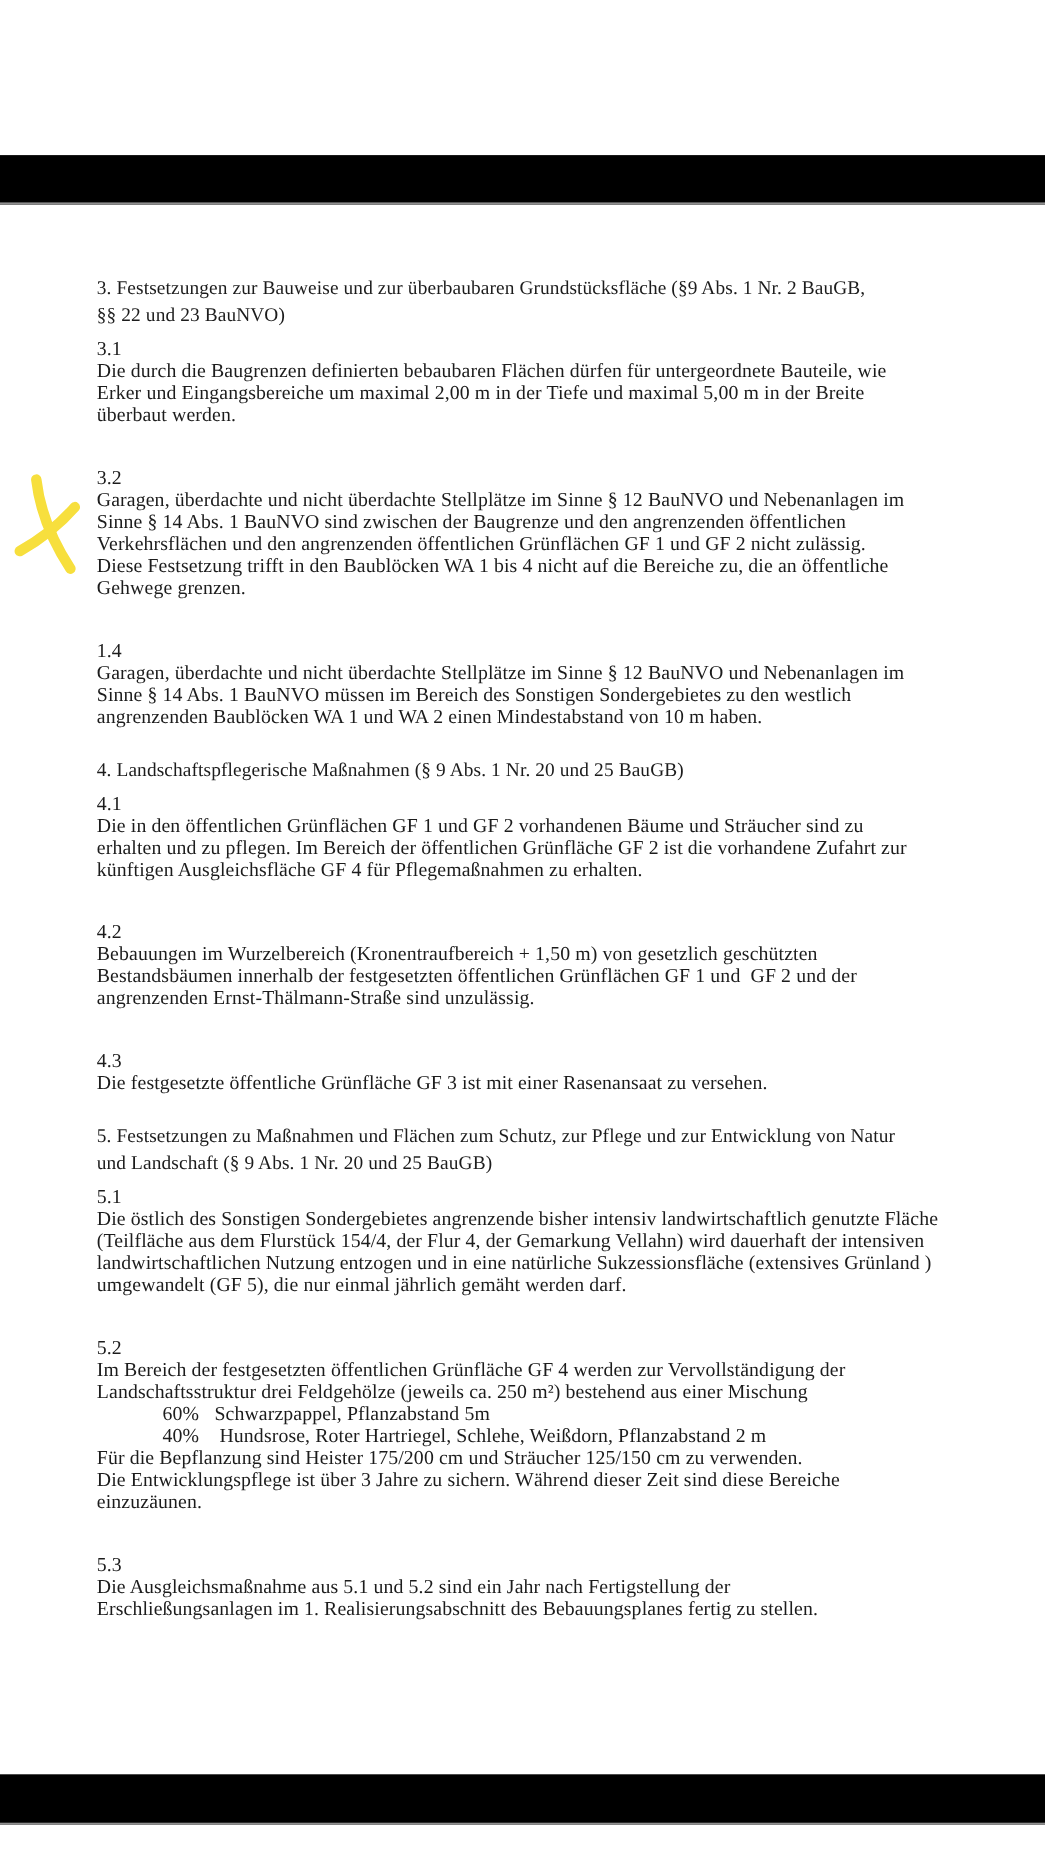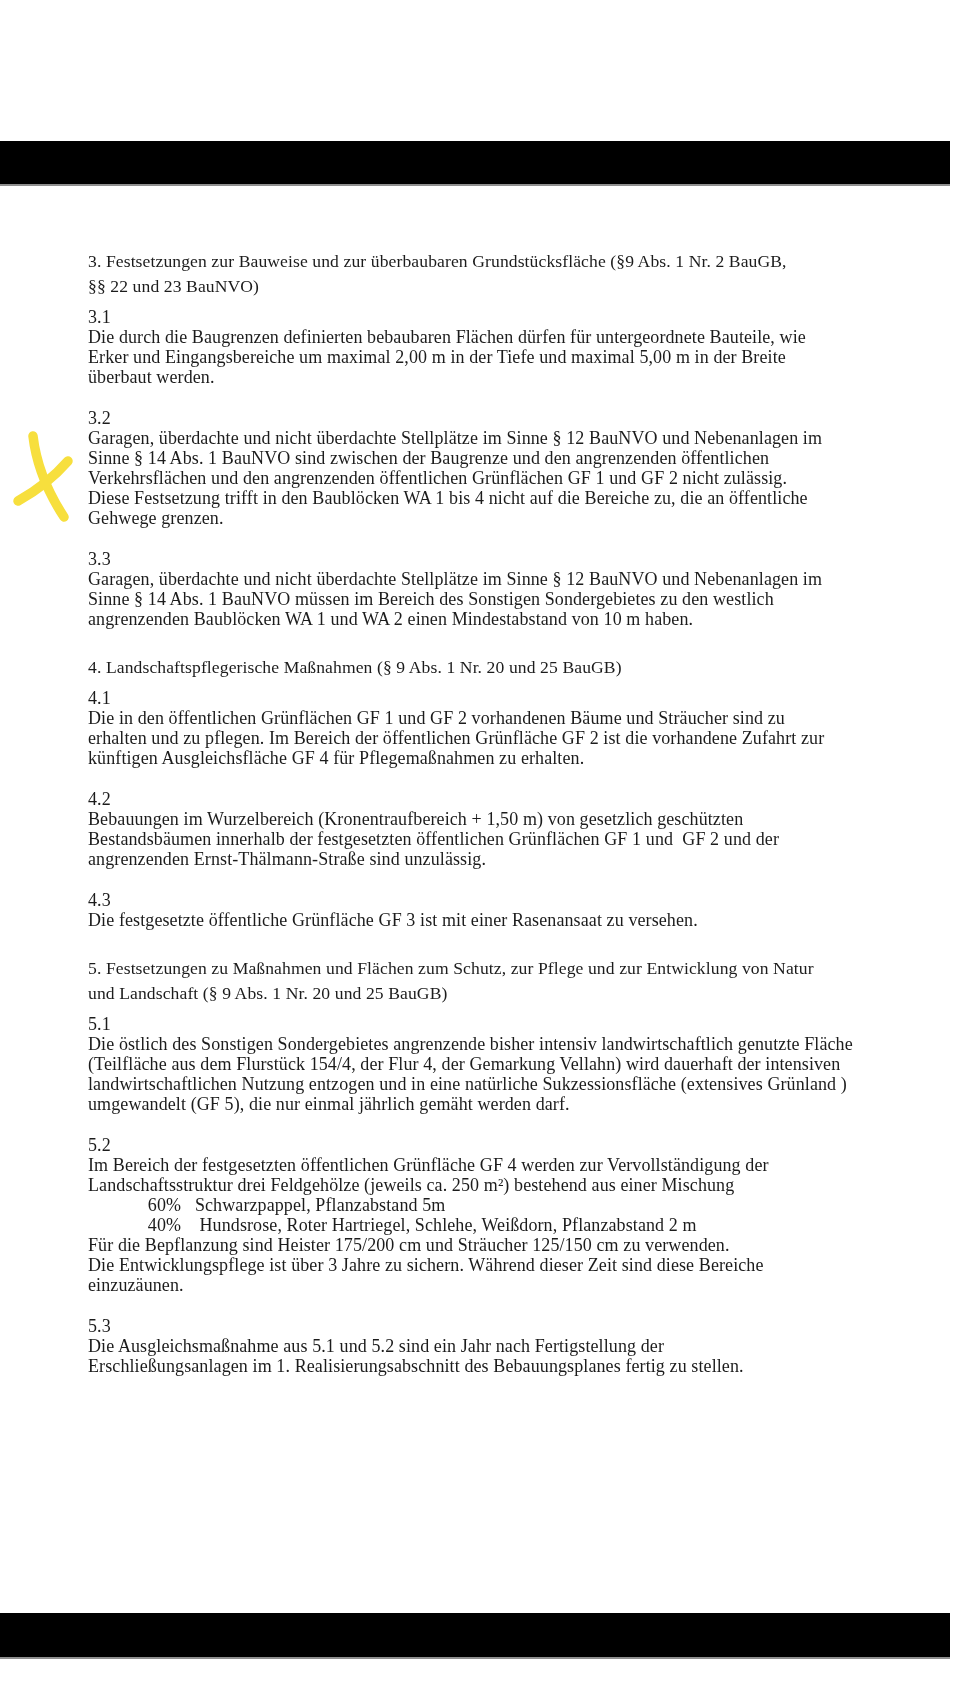--- a/index.html
+++ b/index.html
@@ -54,21 +54,21 @@
     line-height: 20px;
     letter-spacing: 0.1px;
   }
   .block-heading .line {
     font-size: 17.6px;
     line-height: 25px;
     letter-spacing: 0.1px;
   }
   .block-heading { margin: 26px 0 8px 0; }
   .block-heading:first-child { margin-top: 0; }
-  .block-label { margin-top: 21px; }
+  .block-label { margin-top: 37px; }
   .block-heading + .block-label { margin-top: 8px; }
   .block-para { margin: 0; }
 </style>
 </head>
 <body>
 
 <div class="screen">
 
   <div class="bar bar-top"></div>
 
@@ -94,21 +94,21 @@
         <div class="line">3.2</div>
       </div>
       <div class="block-para">
         <div class="line">Garagen, überdachte und nicht überdachte Stellplätze im Sinne § 12 BauNVO und Nebenanlagen im</div>
         <div class="line">Sinne § 14 Abs. 1 BauNVO sind zwischen der Baugrenze und den angrenzenden öffentlichen</div>
         <div class="line">Verkehrsflächen und den angrenzenden öffentlichen Grünflächen GF 1 und GF 2 nicht zulässig.</div>
         <div class="line">Diese Festsetzung trifft in den Baublöcken WA 1 bis 4 nicht auf die Bereiche zu, die an öffentliche</div>
         <div class="line">Gehwege grenzen.</div>
       </div>
       <div class="block-label">
-        <div class="line">3.3</div>
+        <div class="line">1.4</div>
       </div>
       <div class="block-para">
         <div class="line">Garagen, überdachte und nicht überdachte Stellplätze im Sinne § 12 BauNVO und Nebenanlagen im</div>
         <div class="line">Sinne § 14 Abs. 1 BauNVO müssen im Bereich des Sonstigen Sondergebietes zu den westlich</div>
         <div class="line">angrenzenden Baublöcken WA 1 und WA 2 einen Mindestabstand von 10 m haben.</div>
       </div>
       <div class="block-heading">
         <div class="line">4. Landschaftspflegerische Maßnahmen (§ 9 Abs. 1 Nr. 20 und 25 BauGB)</div>
       </div>
       <div class="block-label">

